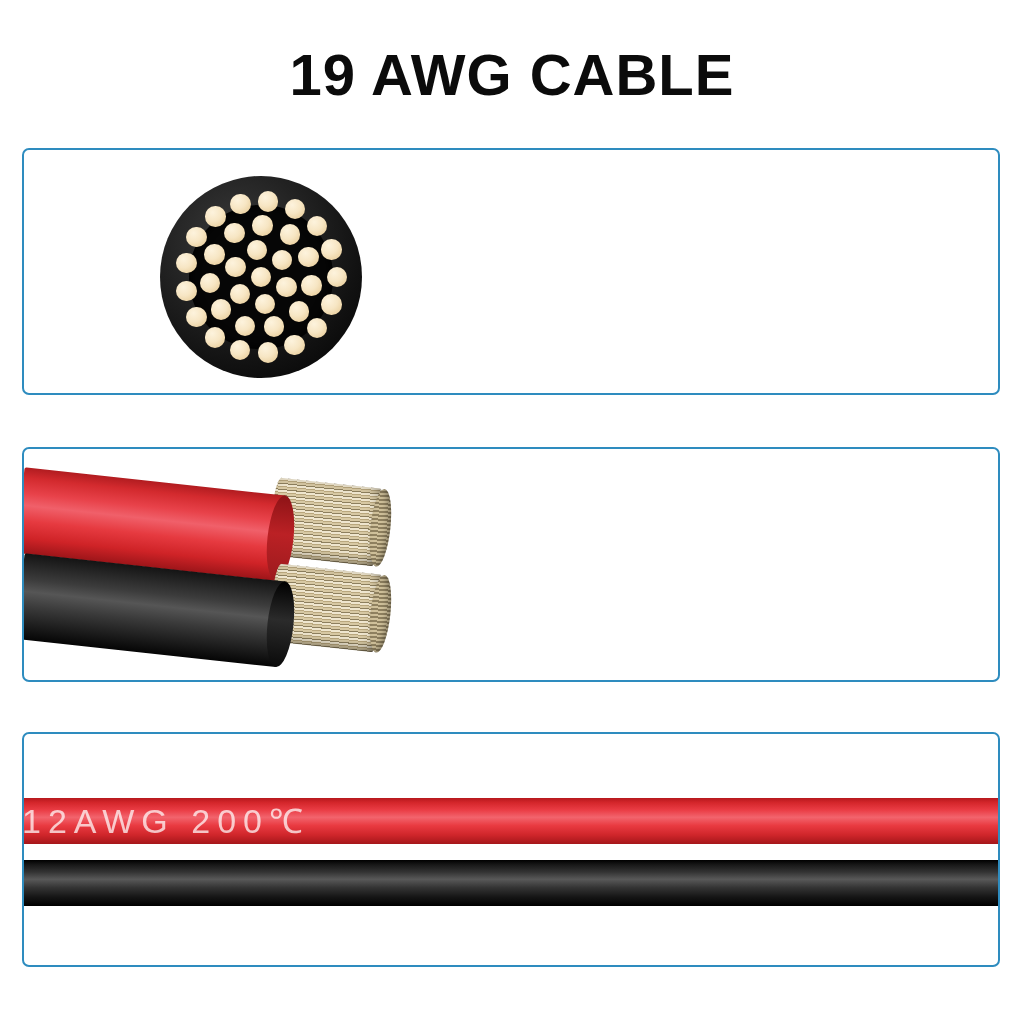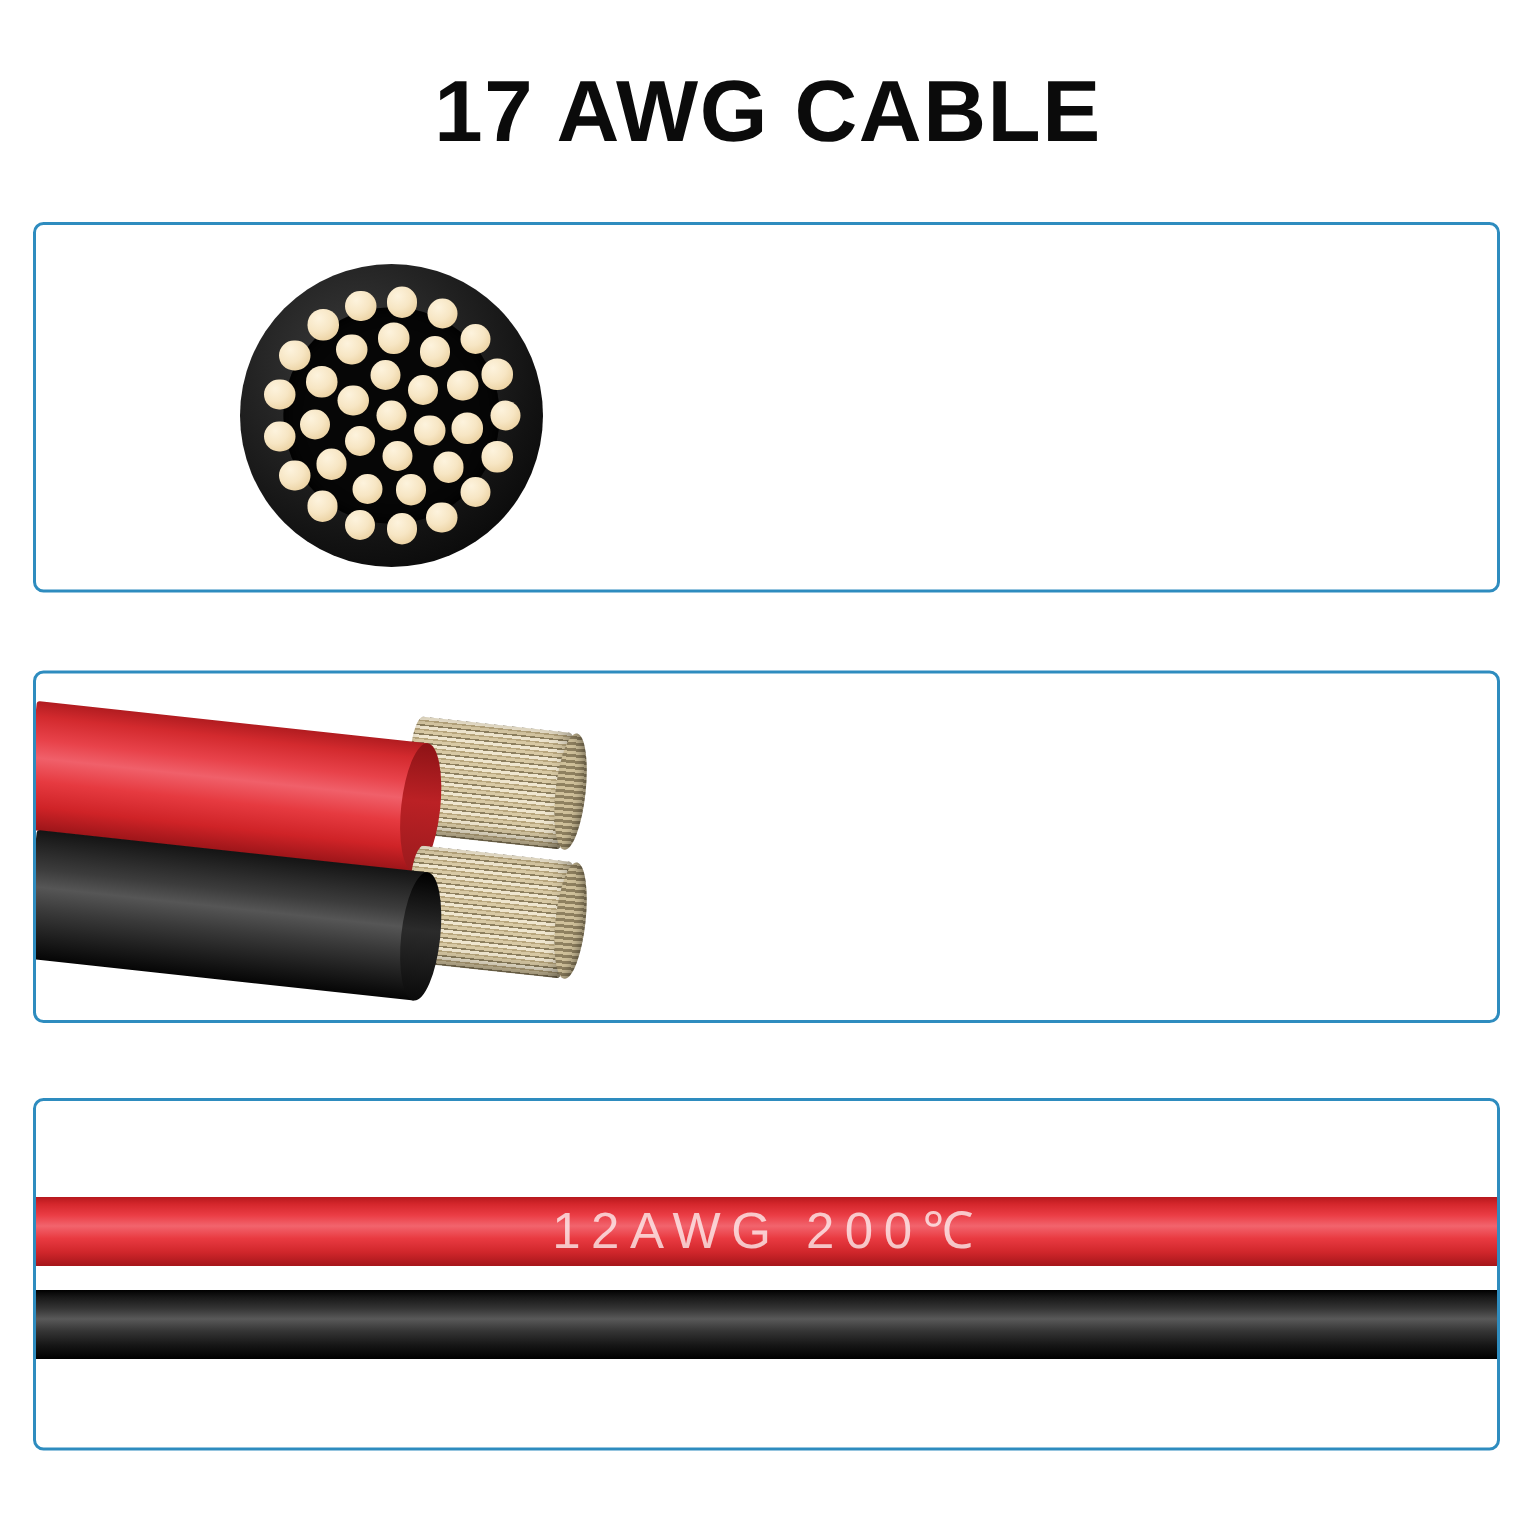--- a/index.html
+++ b/index.html
@@ -180,33 +180,33 @@
     height: 46px;
     background: linear-gradient(to bottom,
       #000000 0%, #171717 10%, #333333 26%, #595959 42%,
       #343434 60%, #161616 80%, #000000 100%);
   }
   .cable-print {
     position: absolute;
     left: 0;
     top: 0;
     width: 980px;
-    text-align: center;
+    text-align: left;
     font-family: "Liberation Sans", sans-serif;
     font-size: 34px;
     letter-spacing: 7px;
     color: rgba(255,255,255,.72);
     line-height: 46px;
     white-space: pre;
   }
 </style>
 </head>
 <body>
 
-<div class="title">17 AWG CABLE</div>
+<div class="title">19 AWG CABLE</div>
 
 <div class="panel" id="panel-1">
 
   <div class="xsection">
     <div class="jacket"></div>
     <div class="core" id="strand-core">
         <div class="strand" style="width: 20.5px; height: 20.5px; left: 61.25px; top: 61.25px;"></div>
         <div class="strand" style="width: 20.5px; height: 20.5px; left: 86.5813px; top: 71.0751px;"></div>
         <div class="strand" style="width: 20.5px; height: 20.5px; left: 65.4069px; top: 88.1001px;"></div>
         <div class="strand" style="width: 20.5px; height: 20.5px; left: 40.0756px; top: 78.275px;"></div>

